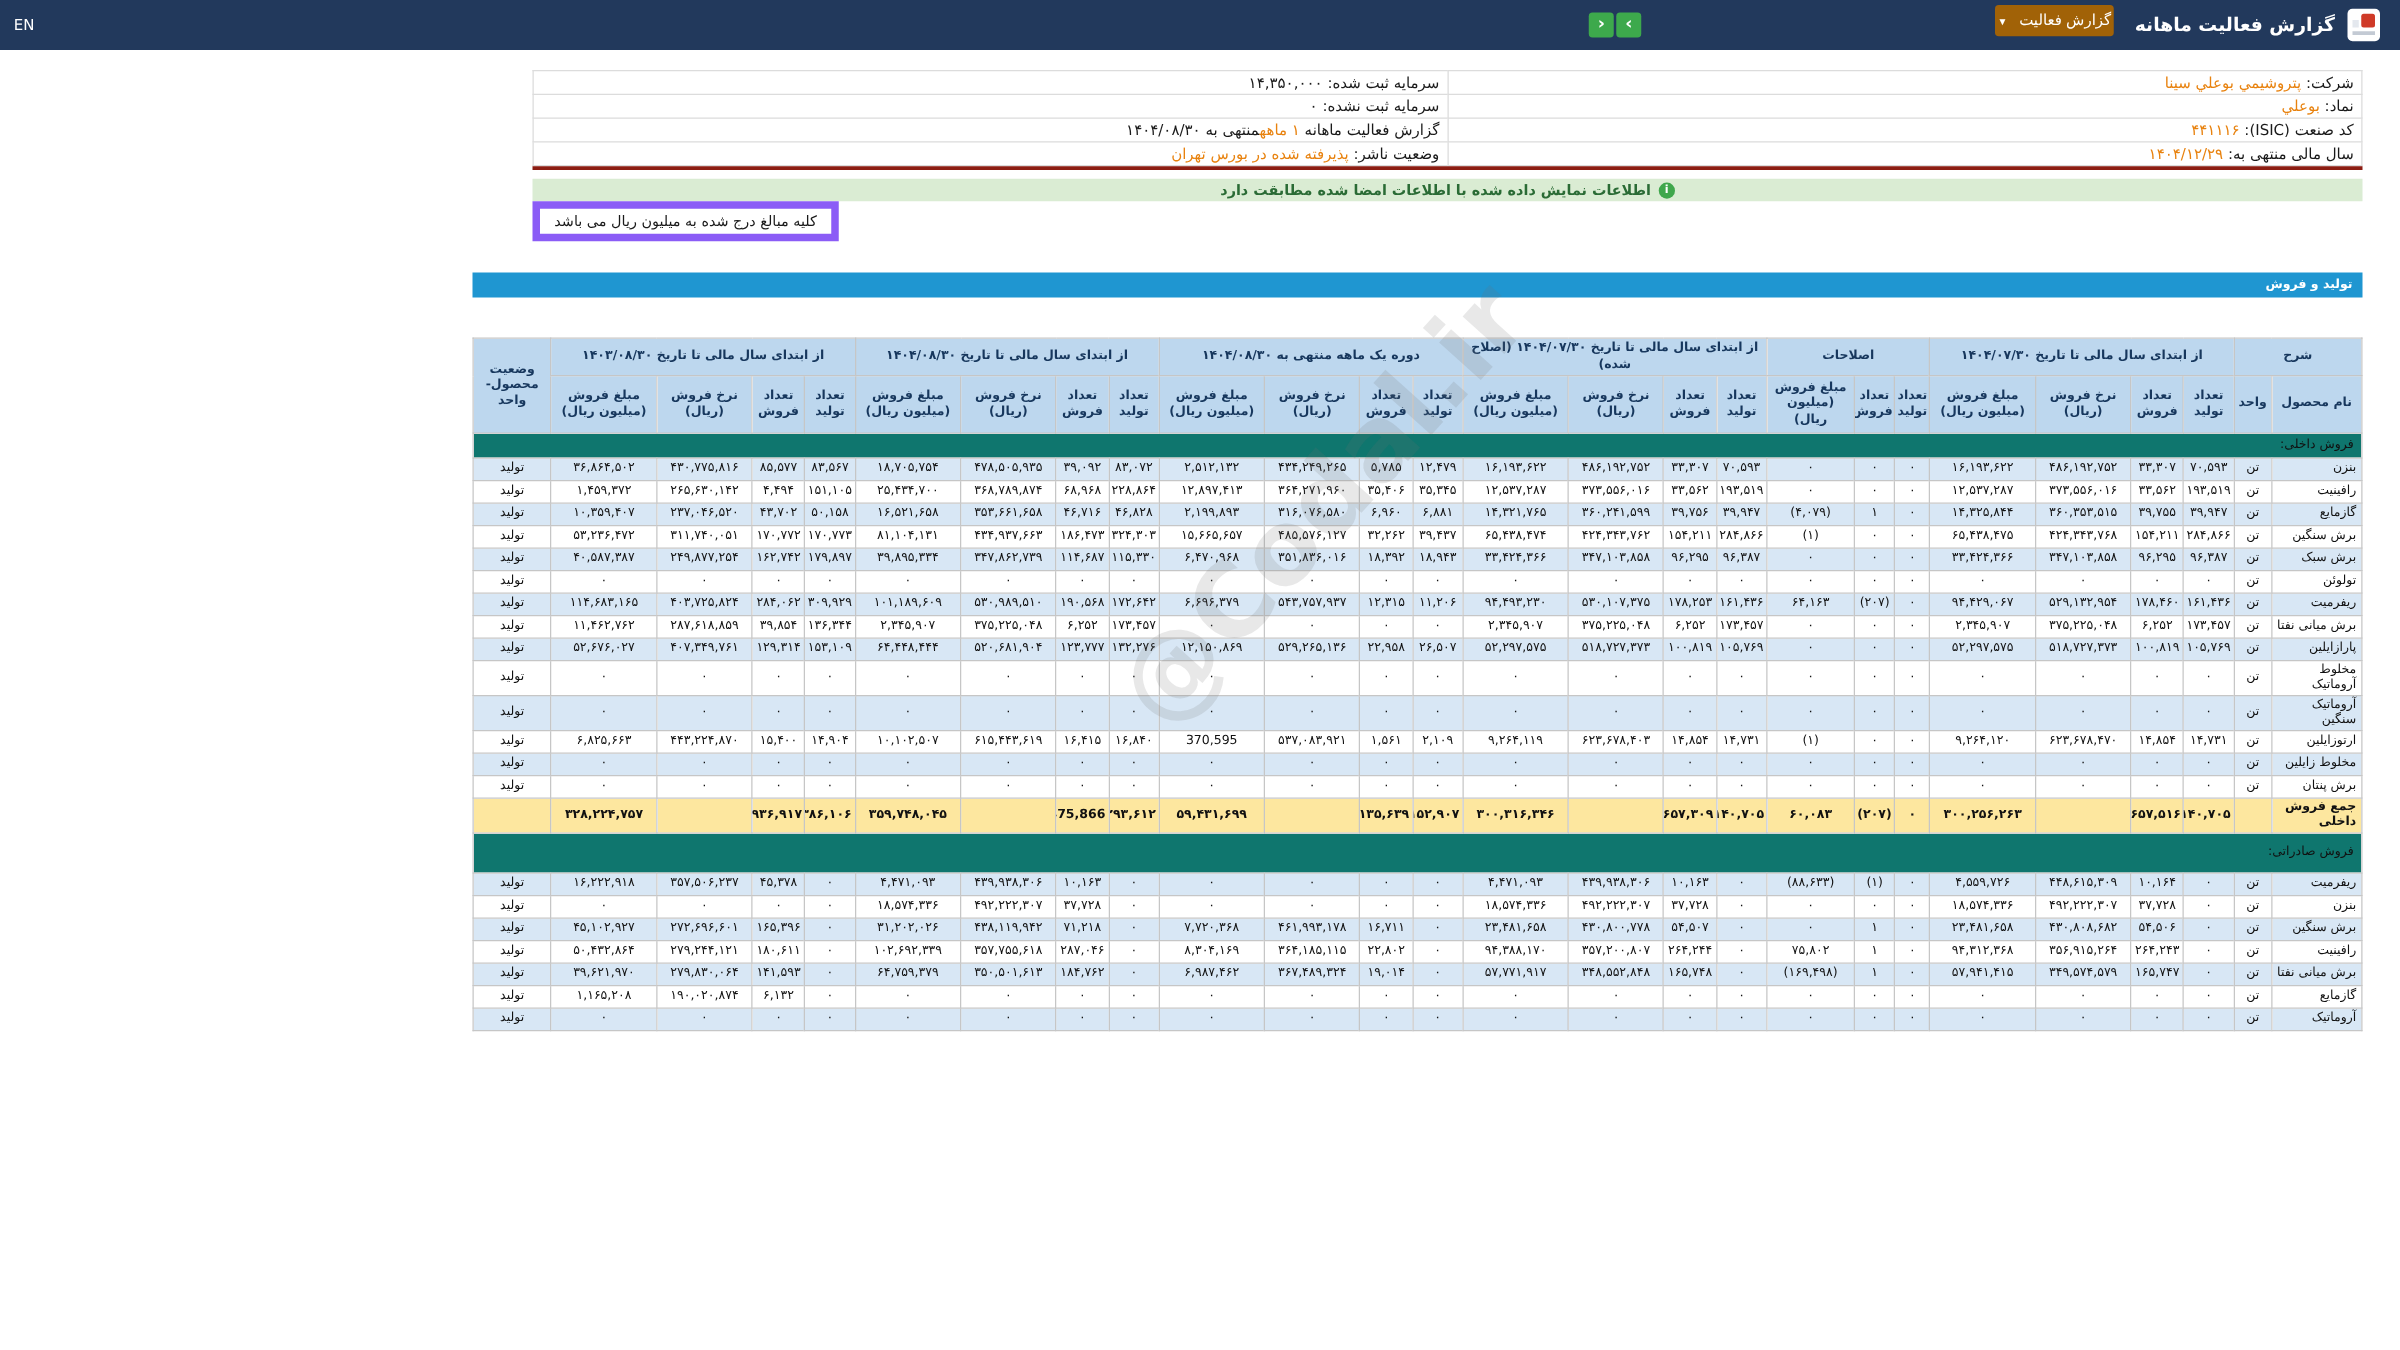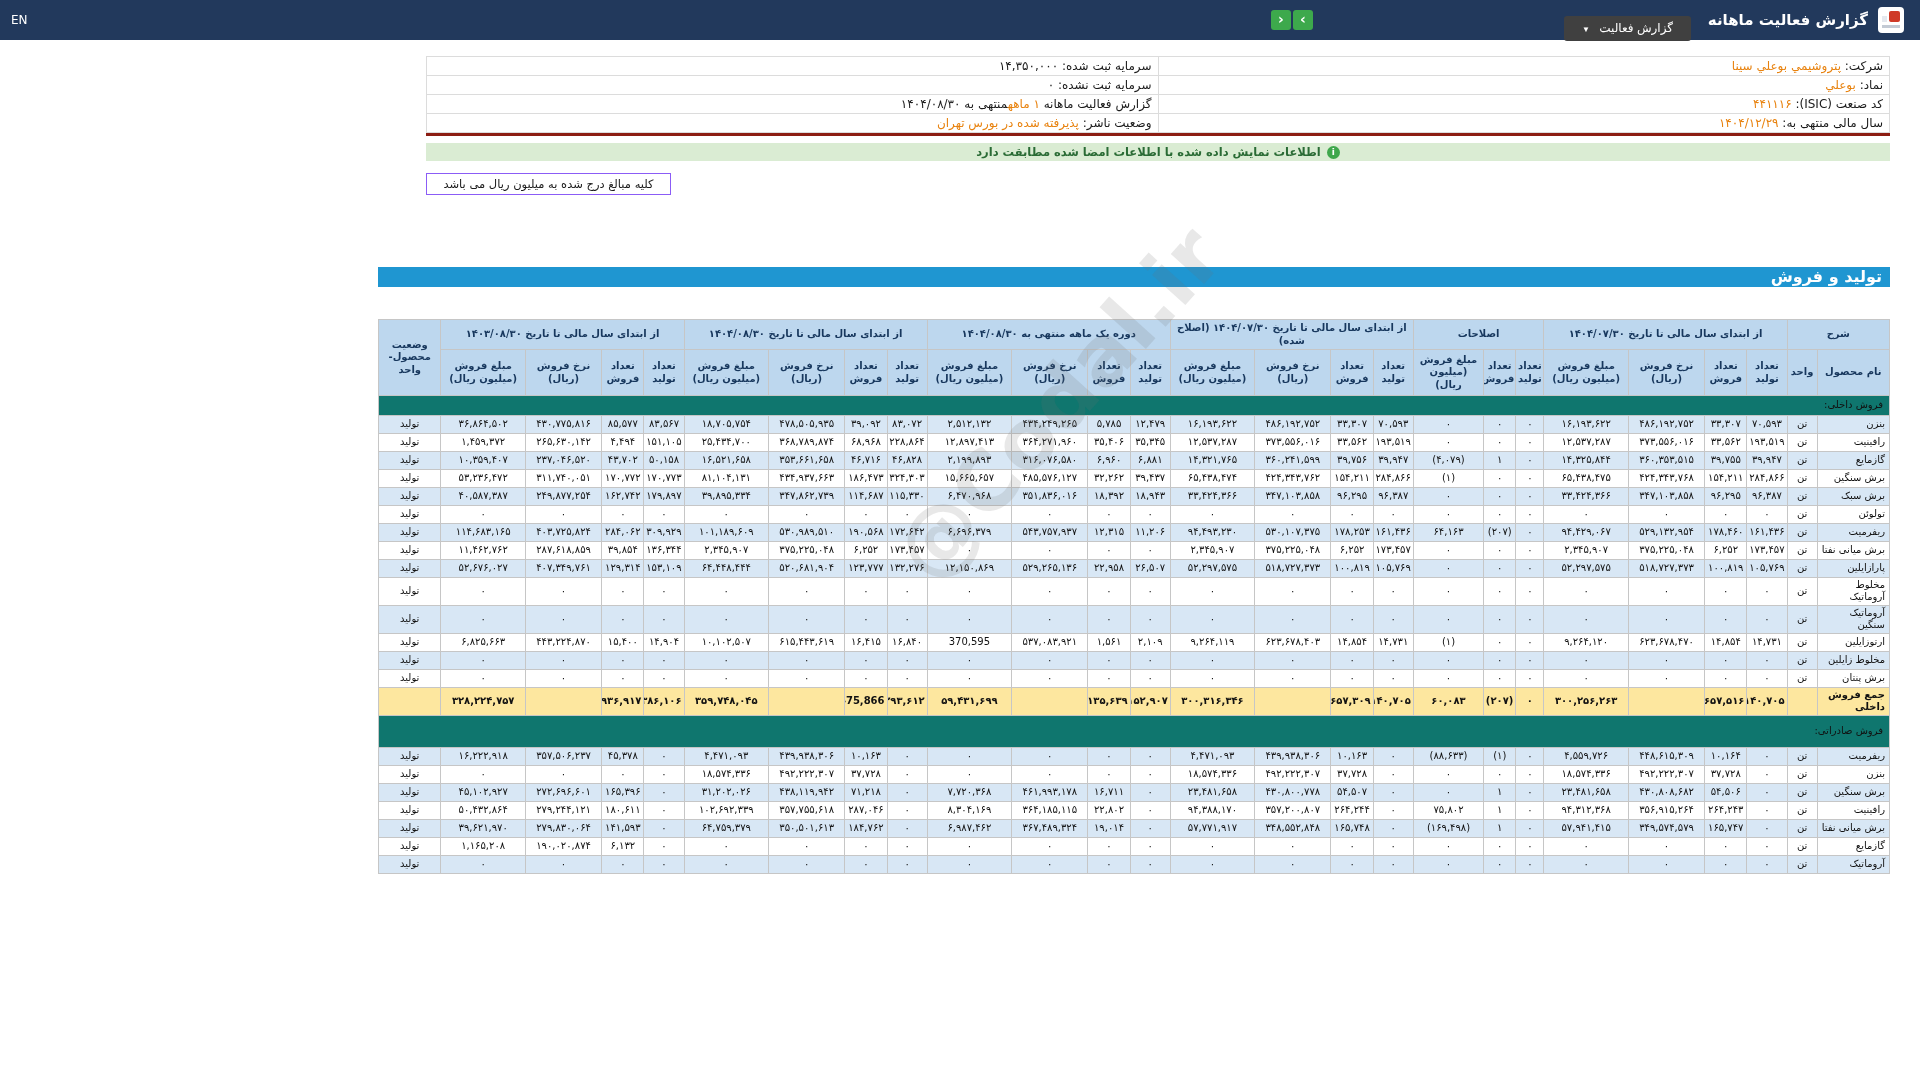--- a/index.html
+++ b/index.html
@@ -13,22 +13,22 @@
   
   .topbar { position:relative; width:1920px; height:40px; background:#22395c; }
   .tb-logo { position:absolute; top:7px; right:16px; width:26px; height:26px;
     background:#fff; border-radius:4px; cursor:pointer; }
   .tb-logo .logo-red { position:absolute; top:4px; right:4px; width:11px; height:11px;
     background:#cf3a28; border-radius:2px; }
   .tb-logo .logo-line1 { position:absolute; top:18px; right:4px; width:18px; height:3px; background:#c3cad4; }
   .tb-logo .logo-line2 { position:absolute; top:9px; right:17px; width:5px; height:6px; background:#e4e8ee; }
   .tb-title { position:absolute; top:0; right:52px; height:40px; line-height:40px;
     color:#fff; font-size:15px; font-weight:bold; }
-  .tb-report-btn { position:absolute; top:16px; right:229px; height:25px; line-height:24px;
-    padding:0 18px; background:#404040; color:#fff; font-size:12px; border:none;
+  .tb-report-btn { position:absolute; top:4px; right:229px; height:25px; line-height:24px;
+    padding:0 2px; background:#a16207; color:#fff; font-size:12px; border:none;
     border-radius:3px; cursor:pointer; white-space:nowrap; }
   .tb-report-btn .caret { font-size:8px; margin-right:6px; display:inline-block; }
   .tb-nav { position:absolute; top:10px; width:20px; height:20px; background:#3da94c;
     color:#fff; border-radius:3px; text-align:center; line-height:18px; font-size:14px;
     font-weight:bold; cursor:pointer; }
   .tb-next { right:607px; }
   .tb-prev { right:629px; }
   .tb-en { position:absolute; top:0; left:11px; height:32px; line-height:40px;
     color:#fff; font-size:12px; cursor:pointer; }
   
@@ -40,24 +40,24 @@
   .info-value { color:#1a1a1a; }
   .info-value.hl { color:#e8820e; }
   .info-suffix { color:#1a1a1a; }
   .redline { width:1464px; height:3px; background:#8c1d12; }
   .green-bar { width:1464px; margin-top:7px; height:18px; background:#daecd3;
     display:flex; align-items:center; justify-content:center; gap:6px;
     font-size:11.5px; font-weight:bold; color:#2a6b35; }
   .info-icon { display:inline-block; width:13px; height:13px; background:#3fa74c;
     color:#fff; border-radius:50%; font-size:9px; font-weight:bold; line-height:13px;
     text-align:center; font-style:normal; }
-  .note-box { margin-top:12px; margin-right:1219px; width:245px; border:1px solid #8b5cf6;
+  .note-box { margin-right:1219px; width:245px; border:6px solid #8b5cf6;
     background:#fff; font-size:11.5px; text-align:center; padding:3px 2px; }
-  .blue-bar { margin-top:72px; height:20px; line-height:20px; background:#1f96d1;
-    color:#fff; font-weight:bold; font-size:16px; padding-right:8px; }
+  .blue-bar { margin-top:25px; height:20px; line-height:20px; background:#1f96d1;
+    color:#fff; font-weight:bold; font-size:10px; padding-right:8px; }
   .subnote { height:18px; line-height:16px; border:1px solid #c9c9c9; font-size:12px;
     padding-right:8px; background:#fff; }
   
   .main-table { margin-top:32px; width:100%; border-collapse:collapse;
     table-layout:fixed; font-size:10px; }
   .main-table th, .main-table td { border:1px solid #c6c6c6; overflow:hidden; }
   .main-table thead th { background:#bdd7ee; color:#17375d; font-weight:bold;
     font-size:10px; padding:2px 1px; vertical-align:middle; line-height:1.25; }
   .main-table thead tr.group-row th { height:26px; }
   .main-table thead tr.sub-row th { height:46px; }

